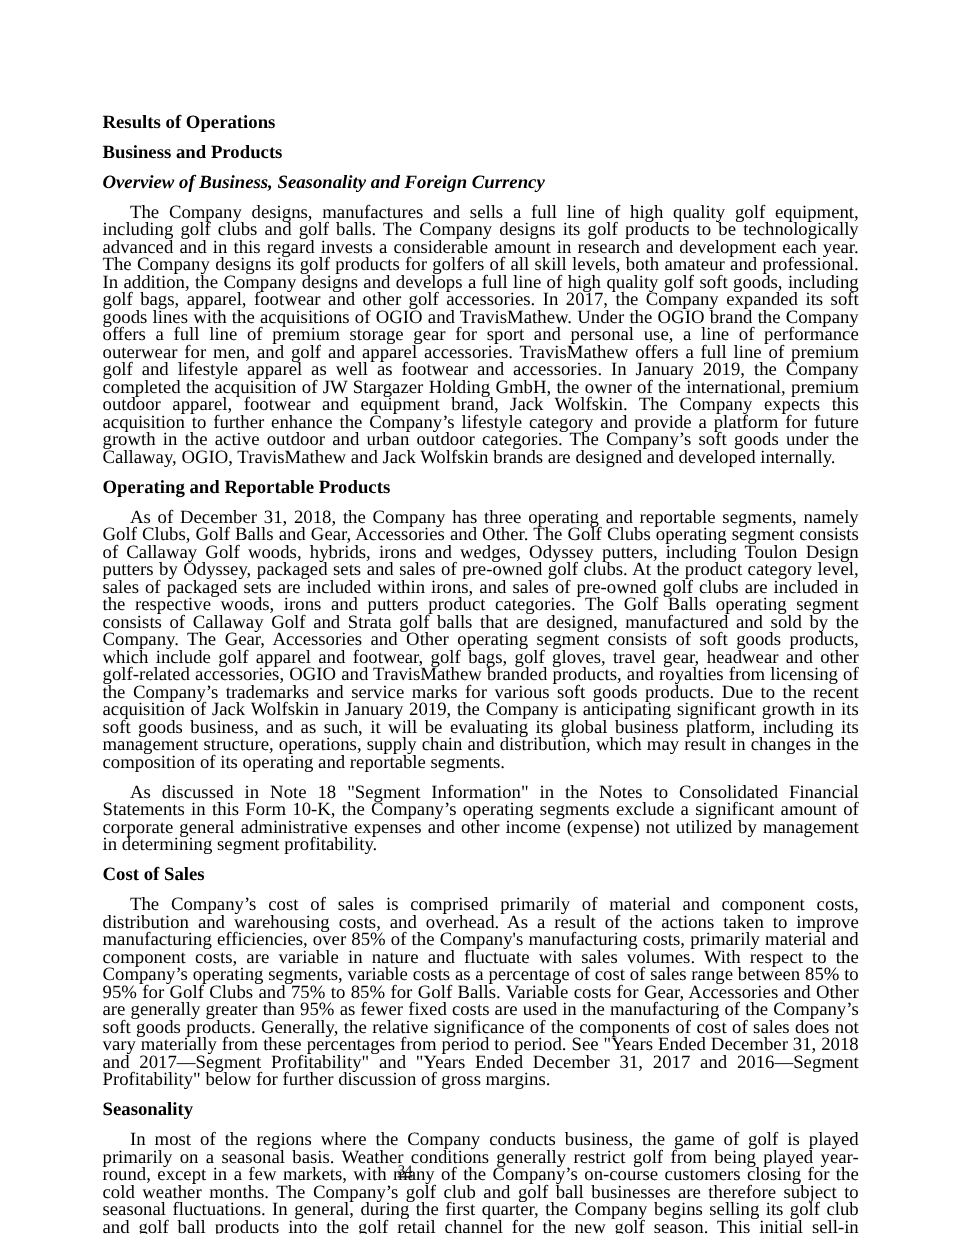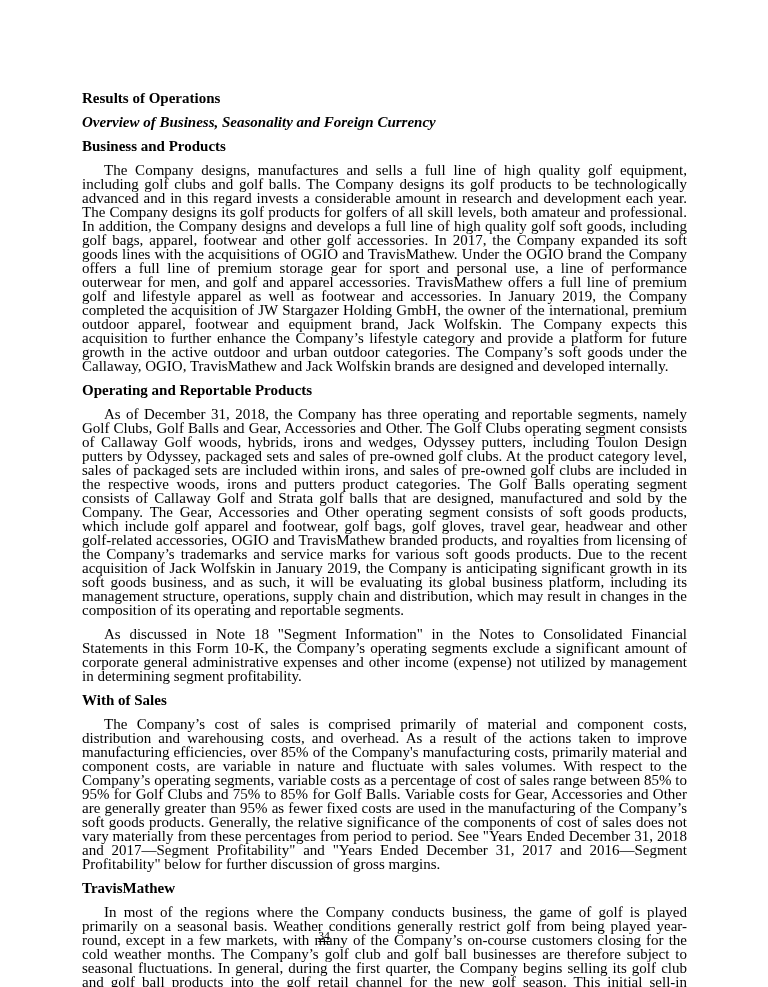--- a/index.html
+++ b/index.html
@@ -54,25 +54,25 @@
     font-size: 11.7px;
     text-decoration: underline;
   }
 </style>
 </head>
 <body>
 
 <div class="page">
   <div class="content">
     <p class="h">Results of Operations</p>
+    <p class="h">Business and Products</p>
     <p class="h hi">Overview of Business, Seasonality and Foreign Currency</p>
-    <p class="h">Business and Products</p>
     <p class="para">The Company designs, manufactures and sells a full line of high quality golf equipment, including golf clubs and golf balls. The Company designs its golf products to be technologically advanced and in this regard invests a considerable amount in research and development each year. The Company designs its golf products for golfers of all skill levels, both amateur and professional. In addition, the Company designs and develops a full line of high quality golf soft goods, including golf bags, apparel, footwear and other golf accessories. In 2017, the Company expanded its soft goods lines with the acquisitions of OGIO and TravisMathew. Under the OGIO brand the Company offers a full line of premium storage gear for sport and personal use, a line of performance outerwear for men, and golf and apparel accessories. TravisMathew offers a full line of premium golf and lifestyle apparel as well as footwear and accessories. In January 2019, the Company completed the acquisition of JW Stargazer Holding GmbH, the owner of the international, premium outdoor apparel, footwear and equipment brand, Jack Wolfskin. The Company expects this acquisition to further enhance the Company’s lifestyle category and provide a platform for future growth in the active outdoor and urban outdoor categories. The Company’s soft goods under the Callaway, OGIO, TravisMathew and Jack Wolfskin brands are designed and developed internally.</p>
     <p class="h">Operating and Reportable Products</p>
     <p class="para">As of December 31, 2018, the Company has three operating and reportable segments, namely Golf Clubs, Golf Balls and Gear, Accessories and Other. The Golf Clubs operating segment consists of Callaway Golf woods, hybrids, irons and wedges, Odyssey putters, including Toulon Design putters by Odyssey, packaged sets and sales of pre-owned golf clubs. At the product category level, sales of packaged sets are included within irons, and sales of pre-owned golf clubs are included in the respective woods, irons and putters product categories. The Golf Balls operating segment consists of Callaway Golf and Strata golf balls that are designed, manufactured and sold by the Company. The Gear, Accessories and Other operating segment consists of soft goods products, which include golf apparel and footwear, golf bags, golf gloves, travel gear, headwear and other golf-related accessories, OGIO and TravisMathew branded products, and royalties from licensing of the Company’s trademarks and service marks for various soft goods products. Due to the recent acquisition of Jack Wolfskin in January 2019, the Company is anticipating significant growth in its soft goods business, and as such, it will be evaluating its global business platform, including its management structure, operations, supply chain and distribution, which may result in changes in the composition of its operating and reportable segments.</p>
     <p class="para">As discussed in Note 18 "Segment Information" in the Notes to Consolidated Financial Statements in this Form 10-K, the Company’s operating segments exclude a significant amount of corporate general administrative expenses and other income (expense) not utilized by management in determining segment profitability.</p>
-    <p class="h">With of Sales</p>
+    <p class="h">Cost of Sales</p>
     <p class="para">The Company’s cost of sales is comprised primarily of material and component costs, distribution and warehousing costs, and overhead. As a result of the actions taken to improve manufacturing efficiencies, over 85% of the Company's manufacturing costs, primarily material and component costs, are variable in nature and fluctuate with sales volumes. With respect to the Company’s operating segments, variable costs as a percentage of cost of sales range between 85% to 95% for Golf Clubs and 75% to 85% for Golf Balls. Variable costs for Gear, Accessories and Other are generally greater than 95% as fewer fixed costs are used in the manufacturing of the Company’s soft goods products. Generally, the relative significance of the components of cost of sales does not vary materially from these percentages from period to period. See "Years Ended December 31, 2018 and 2017—Segment Profitability" and "Years Ended December 31, 2017 and 2016—Segment Profitability" below for further discussion of gross margins.</p>
-    <p class="h">TravisMathew</p>
+    <p class="h">Seasonality</p>
     <p class="para">In most of the regions where the Company conducts business, the game of golf is played primarily on a seasonal basis. Weather conditions generally restrict golf from being played year-round, except in a few markets, with many of the Company’s on-course customers closing for the cold weather months. The Company’s golf club and golf ball businesses are therefore subject to seasonal fluctuations. In general, during the first quarter, the Company begins selling its golf club and golf ball products into the golf retail channel for the new golf season. This initial sell-in generally continues into the second quarter.</p>
   </div>
   <div class="page-number">34</div>
 </div>
 
 </body></html>

